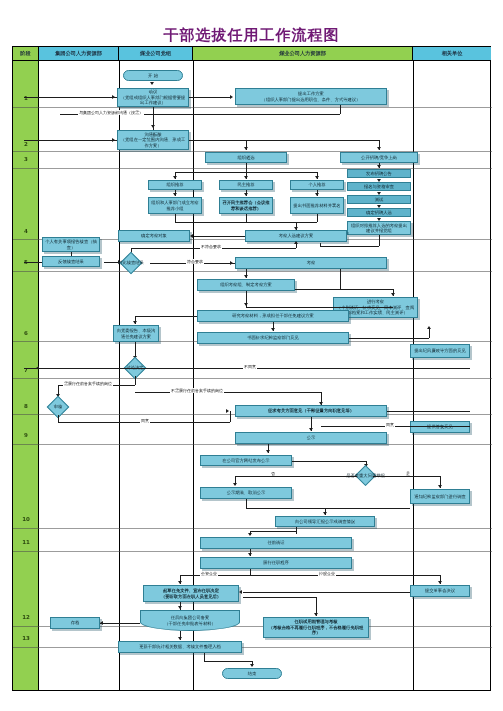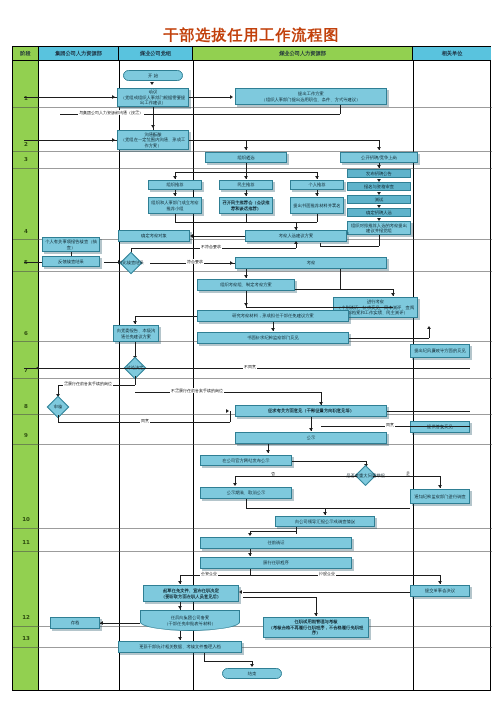--- a/index.html
+++ b/index.html
@@ -1,20 +1,20 @@
 <!DOCTYPE html>
 <html><head>
 <meta charset="utf-8">
 <style>
   html,body{margin:0;padding:0;background:#ffffff;}
   body{font-family:"DejaVu Sans","Liberation Sans",sans-serif;}
   #page{position:relative;width:503px;height:711px;background:#fff;overflow:hidden;}
 
   #title{position:absolute;left:0;top:26px;width:503px;text-align:center;
-         font-size:15px;font-weight:bold;color:#c2410c;letter-spacing:1px;}
+         font-size:15px;font-weight:bold;color:#701a75;letter-spacing:1px;}
 
   
   #frame{position:absolute;left:12px;top:46px;width:479px;height:645px;
          border:1px solid #000;box-sizing:border-box;}
   .hdr{position:absolute;top:0;height:14px;box-sizing:border-box;border-right:1px solid #000;
        border-bottom:1px solid #000;display:flex;align-items:center;justify-content:center;
        font-size:5.2px;color:#1b2b3a;font-weight:bold;overflow:hidden;white-space:nowrap;}
   .hdr.green{background:#92d050;}
   .hdr.blue{background:#59c3de;}
   .colline{position:absolute;top:14px;bottom:0;width:0;border-left:1px solid #000;}

